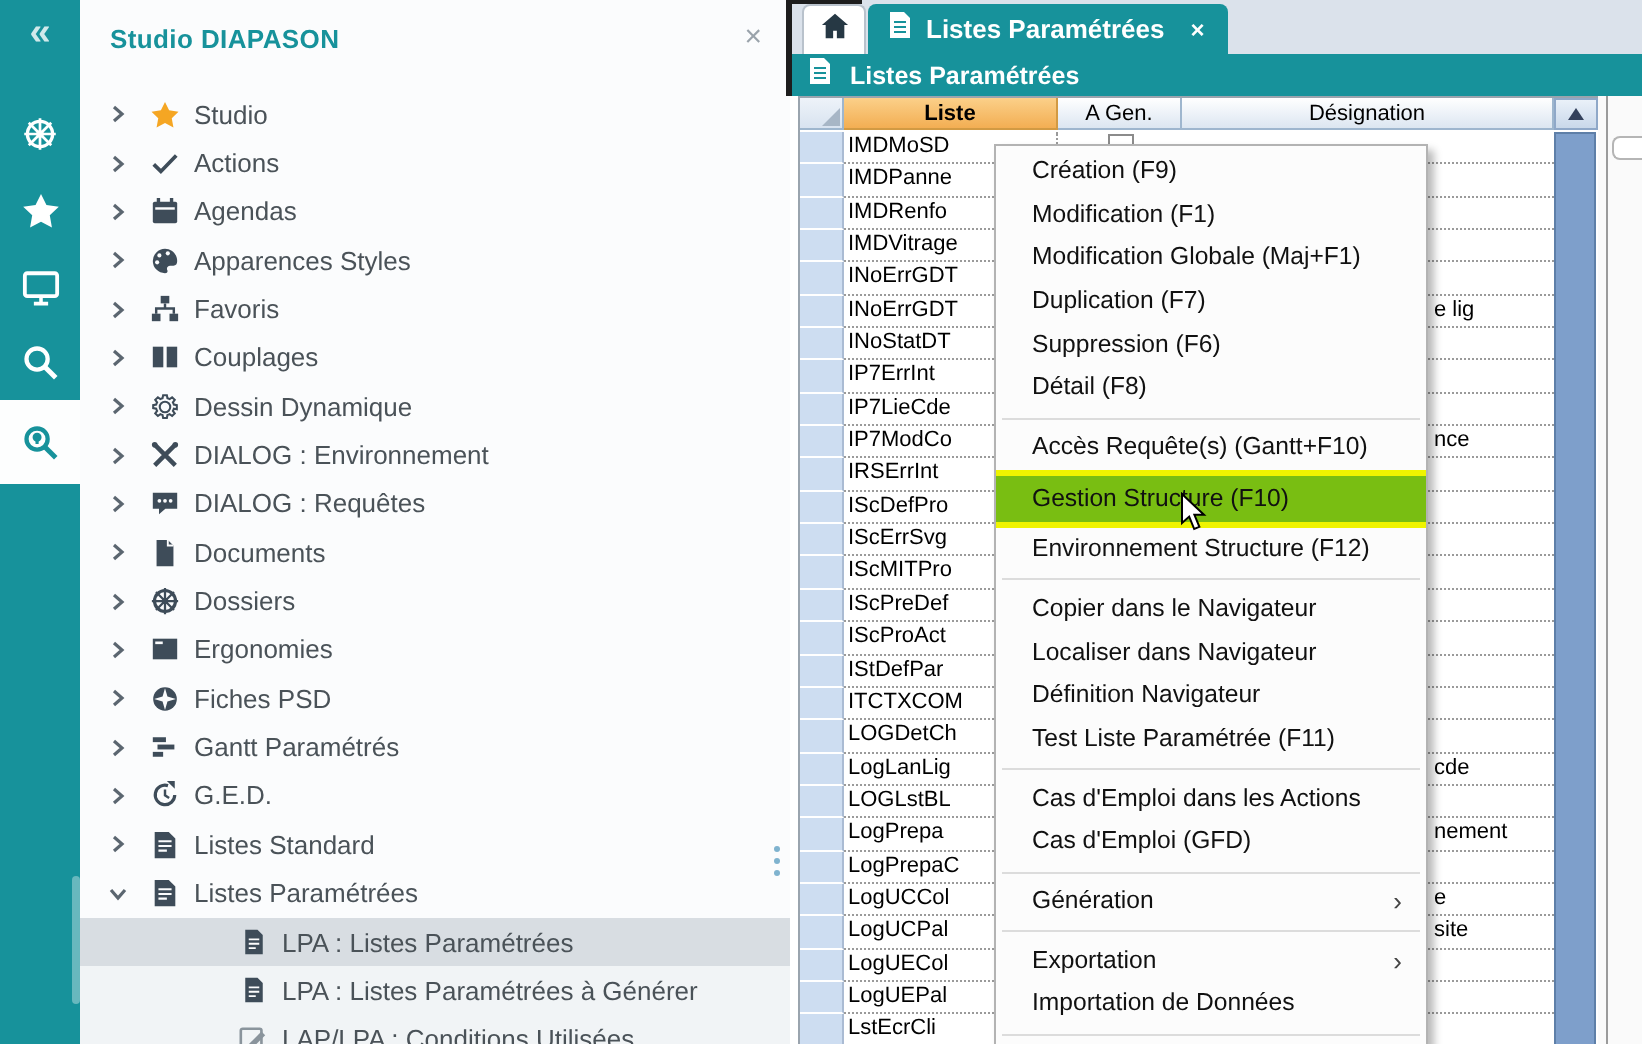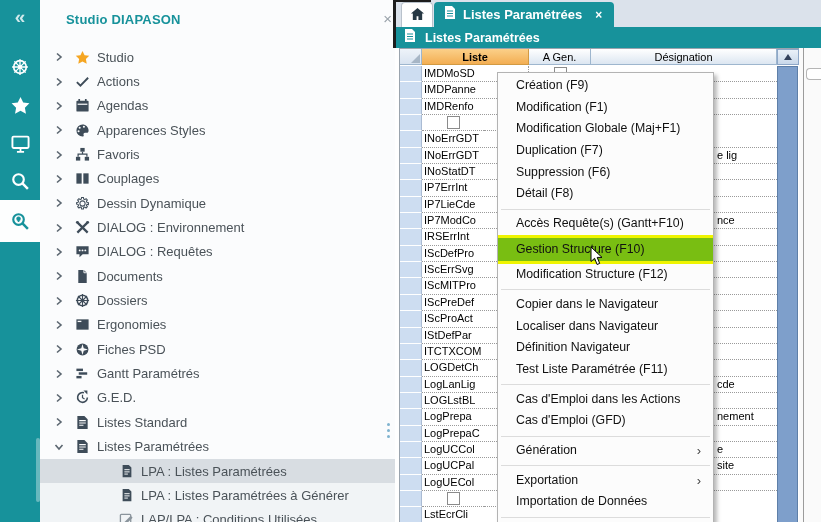--- a/index.html
+++ b/index.html
@@ -11,21 +11,21 @@
   .rail-item{width:40px;height:38px;display:flex;align-items:center;justify-content:center;color:#fff;}
   .rail-item svg{display:block;}
   .rail-item.collapse{height:34px;font-size:19px;font-weight:bold;color:rgba(255,255,255,.8);}
   .rail-item.sel{background:#fdfefe;height:42px;}
   .rail-item.sel svg{stroke:#17929B;}
   .rail-gap{height:14px;}
   .rail-scrollhint{position:absolute;right:0;top:438px;width:4px;height:64px;background:rgba(255,255,255,.35);border-radius:2px;}
 
   
   .sidebar{position:absolute;left:40px;top:0;width:355px;height:522px;background:#fbfcfd;}
-  .sidebar-header{position:absolute;left:11px;top:0;width:100%;height:40px;}
+  .sidebar-header{position:absolute;left:0;top:0;width:100%;height:40px;}
   .sidebar-title{position:absolute;left:15px;top:12px;font-size:13px;font-weight:bold;color:#17929B;letter-spacing:.2px;}
   .sidebar-close{position:absolute;right:14px;top:10px;font-size:15px;color:#9aa3ab;cursor:default;}
   .tree{position:absolute;left:0;top:45px;width:100%;}
   .tree-item{position:relative;height:24.35px;display:flex;align-items:center;font-size:13px;color:#4a5258;}
   .tree-item .chev{position:absolute;left:14px;width:10px;height:10px;display:flex;align-items:center;}
   .tree-item .ticon{position:absolute;left:34px;width:17px;height:17px;display:flex;align-items:center;justify-content:center;}
   .tree-item .tlabel{position:absolute;left:57px;white-space:nowrap;}
   .tree-item.child{background:#f1f4f6;}
   .tree-item.child .ticon{left:78px;}
   .tree-item.child .tlabel{left:101px;}
@@ -479,20 +479,21 @@
           <div class="trow">
             <div class="td sel"></div>
             <div class="td liste">IMDRenfo</div>
             <div class="td agen">
               <div class="cb"></div>
             </div>
             <div class="td desig"></div>
           </div>
           <div class="trow">
             <div class="td sel"></div>
+            <div class="td liste">IMDVitrage</div>
             <div class="td agen">
               <div class="cb"></div>
             </div>
             <div class="td desig"></div>
           </div>
           <div class="trow">
             <div class="td sel"></div>
             <div class="td liste">INoErrGDT</div>
             <div class="td agen">
               <div class="cb"></div>
@@ -674,20 +675,21 @@
           <div class="trow">
             <div class="td sel"></div>
             <div class="td liste">LogUECol</div>
             <div class="td agen">
               <div class="cb"></div>
             </div>
             <div class="td desig"></div>
           </div>
           <div class="trow">
             <div class="td sel"></div>
+            <div class="td liste">LogUEPal</div>
             <div class="td agen">
               <div class="cb"></div>
             </div>
             <div class="td desig"></div>
           </div>
           <div class="trow">
             <div class="td sel"></div>
             <div class="td liste">LstEcrCli</div>
             <div class="td agen">
               <div class="cb"></div>
@@ -724,21 +726,21 @@
         <span class="mlabel">Détail (F8)</span>
       </div>
       <div class="msep"></div>
       <div class="mi">
         <span class="mlabel">Accès Requête(s) (Gantt+F10)</span>
       </div>
       <div class="mi hl">
         <span class="mlabel">Gestion Structure (F10)</span>
       </div>
       <div class="mi">
-        <span class="mlabel">Modification Structure (F12)</span>
+        <span class="mlabel">Environnement Structure (F12)</span>
       </div>
       <div class="msep"></div>
       <div class="mi">
         <span class="mlabel">Copier dans le Navigateur</span>
       </div>
       <div class="mi">
         <span class="mlabel">Localiser dans Navigateur</span>
       </div>
       <div class="mi">
         <span class="mlabel">Définition Navigateur</span>

